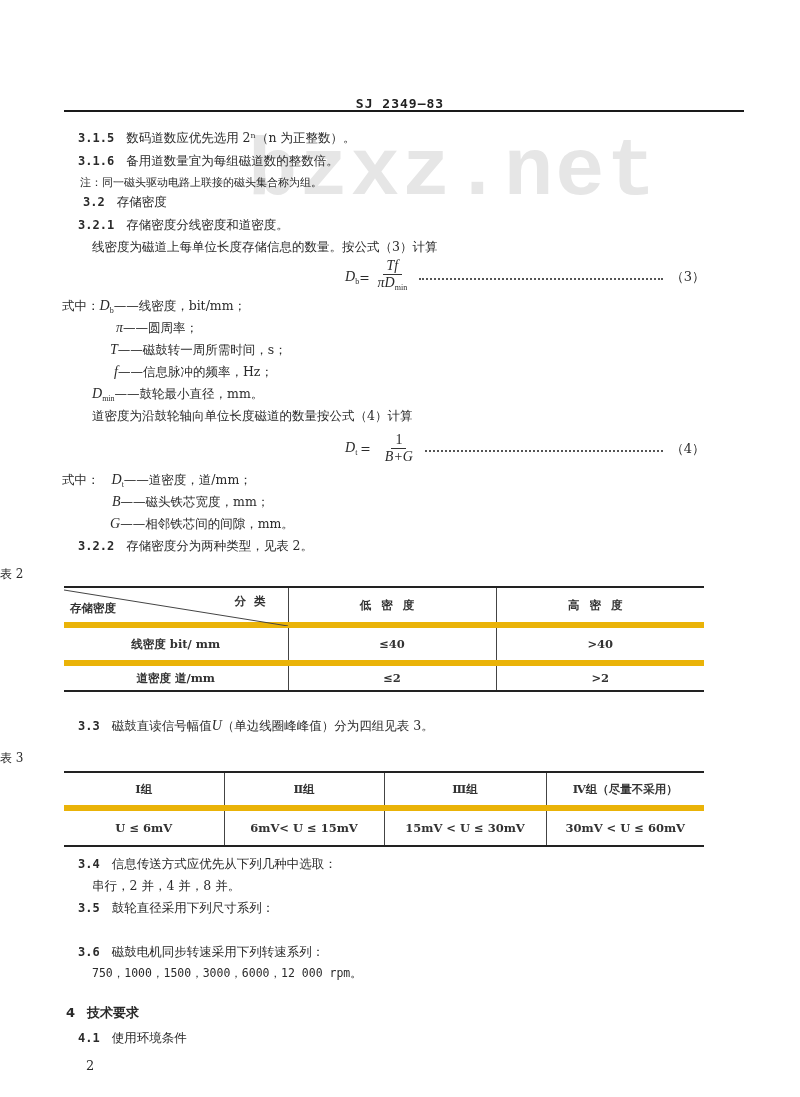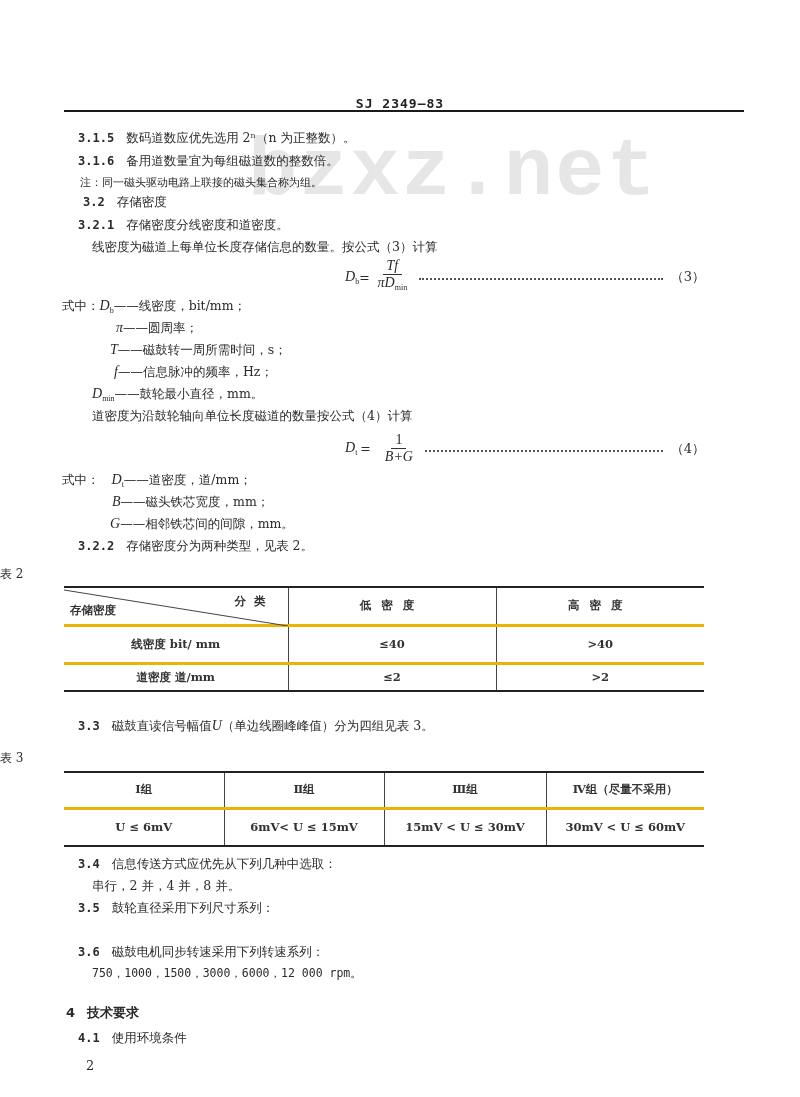--- a/index.html
+++ b/index.html
@@ -50,21 +50,21 @@
   table.doc {
     position: absolute; border-collapse: collapse; z-index: 1;
     font-size: 11.5px; color: #333;
   }
   table.doc td, table.doc th {
     border-left: 1px solid #444; border-right: 1px solid #444;
     text-align: center; font-weight: bold;
   }
   table.doc tr:first-child td, table.doc tr:first-child th { border-top: 2px solid #222; }
   table.doc tr:last-child td { border-bottom: 2px solid #222; }
-  table.doc tr + tr td { border-top: 3px solid #eab308; }
+  table.doc tr + tr td { border-top: 6px solid #eab308; }
   table.doc td:first-child, table.doc th:first-child { border-left: none; }
   table.doc td:last-child, table.doc th:last-child { border-right: none; }
 
   .diag-cell { position: relative; }
   .diag-cell svg { position: absolute; left: 0; top: 0; }
   .diag-top { position: absolute; right: 14px; top: 6px; letter-spacing: 8px; }
   .diag-bottom { position: absolute; left: 6px; bottom: 6px; }
 
   .spaced { letter-spacing: 10px; }
   .page-number { position: absolute; left: 86px; top: 1058px; font-size: 13px; }

